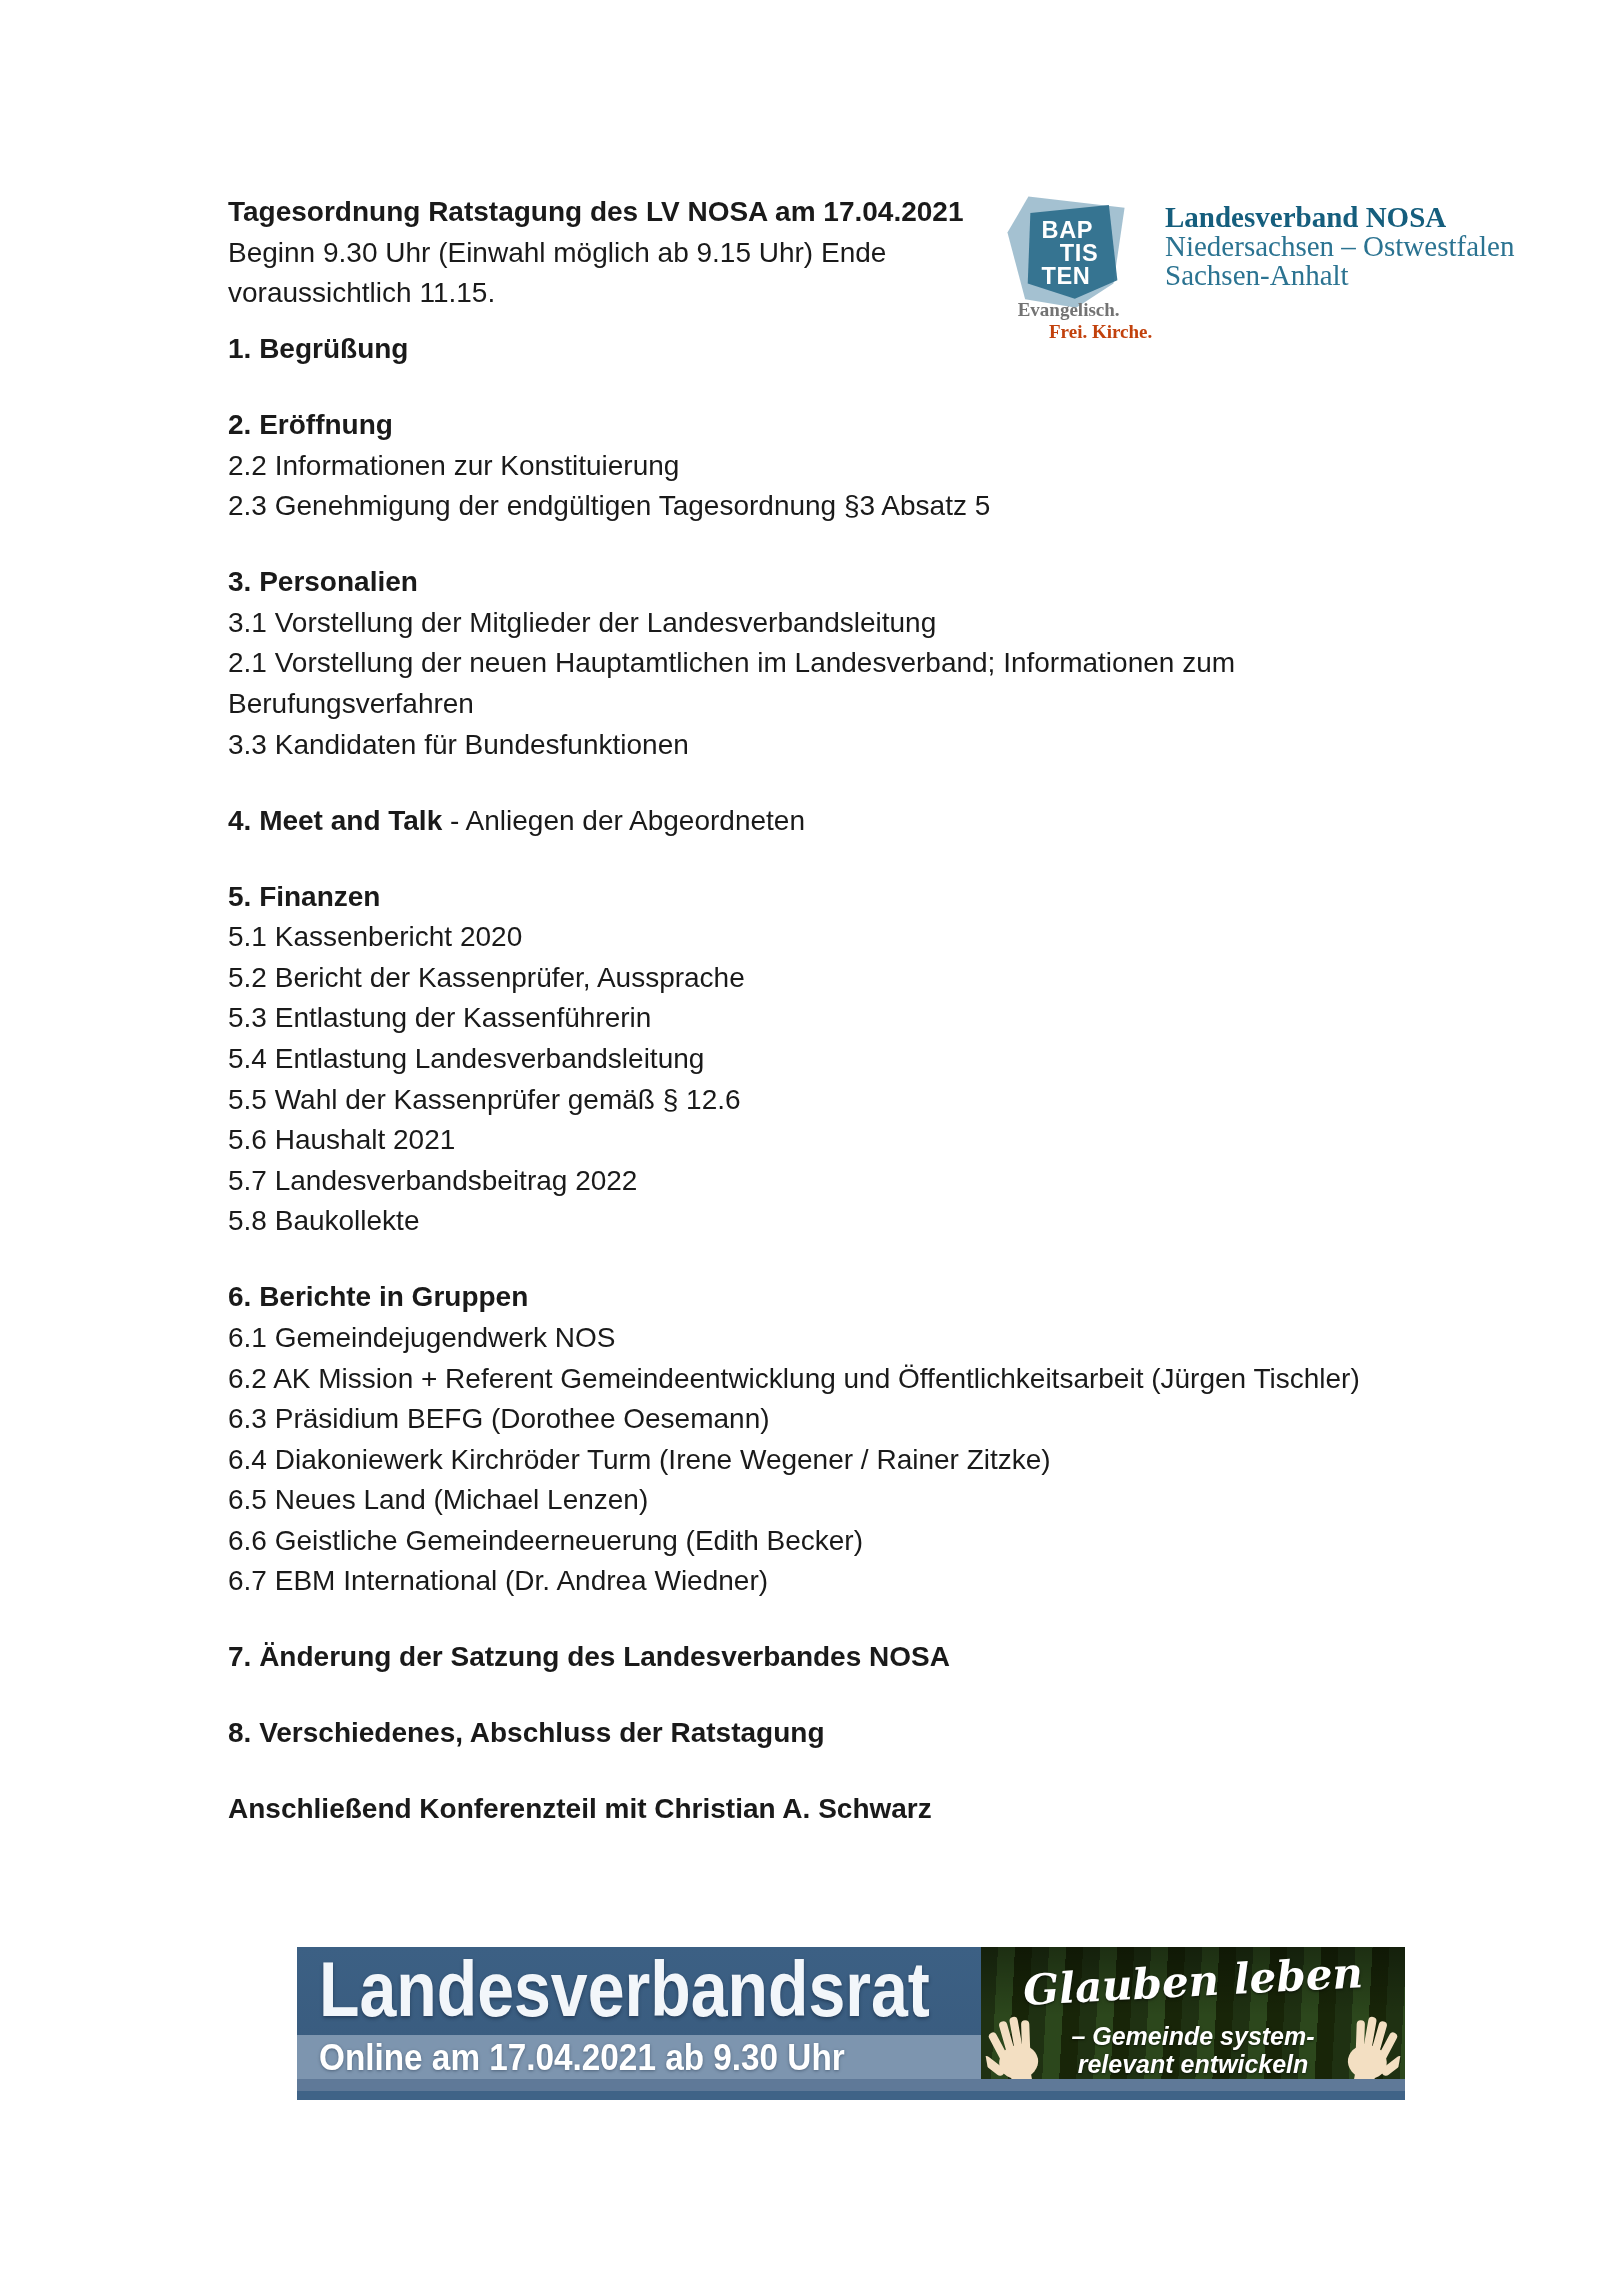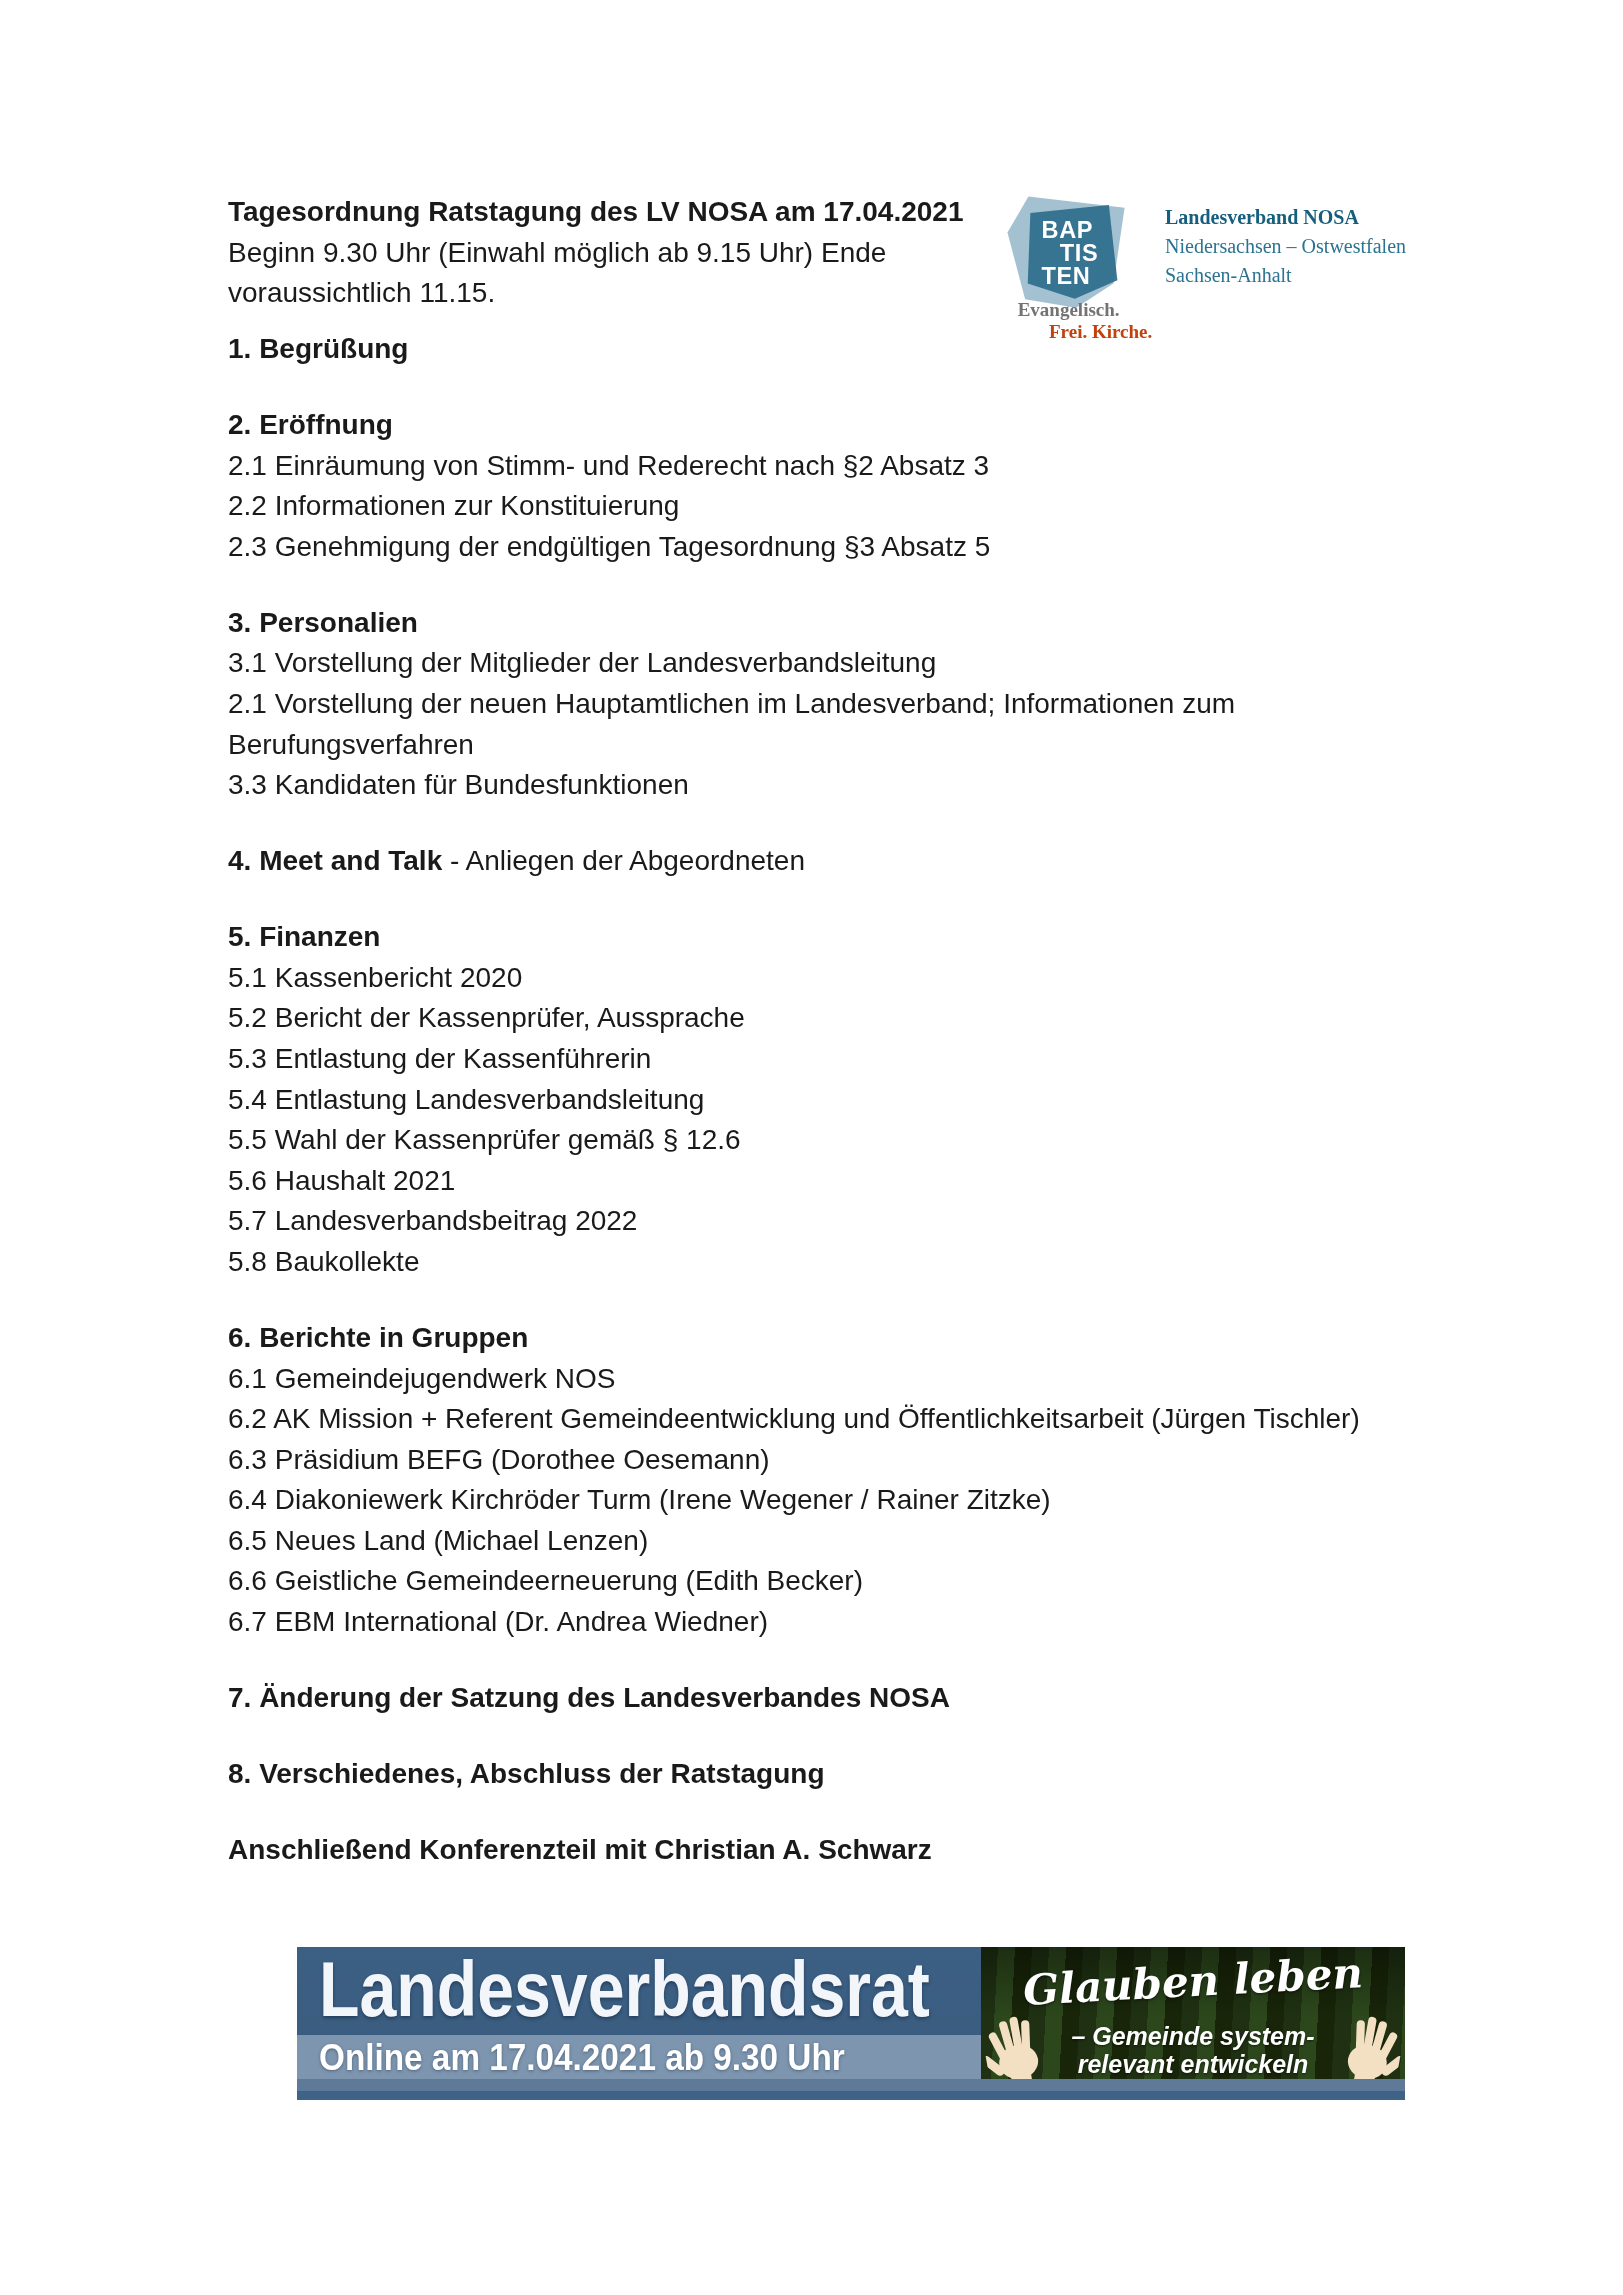--- a/index.html
+++ b/index.html
@@ -22,21 +22,21 @@
   
   #logo{position:absolute;left:970px;top:190px;width:523px;height:164px;}
   #logo-mark{position:absolute;left:0;top:2px;width:126px;height:123px;}
   #logo-tagline1{position:absolute;left:13.7px;top:109px;
     font-family:"Liberation Serif", serif;font-weight:bold;
     font-size:19px;line-height:22px;color:#737373;white-space:nowrap;}
   #logo-tagline2{position:absolute;left:45px;top:131px;
     font-family:"Liberation Serif", serif;font-weight:bold;
     font-size:19px;line-height:22px;color:#c2410c;white-space:nowrap;}
   #logo-text{position:absolute;left:161px;top:13px;
-    font-family:"Liberation Serif", serif;font-size:20px;line-height:29px;
+    font-family:"Liberation Serif", serif;font-size:29px;line-height:29px;
     color:#2b7391;white-space:nowrap;}
   #logo-org{font-weight:bold;color:#155e7d;}
   
   #banner{position:absolute;left:263px;top:1947px;width:1108px;height:153px;display:flex;}
   #banner::after{content:"";position:absolute;left:0;bottom:0;width:100%;height:21px;
     background:linear-gradient(180deg,#5f7998 0 55%,#3f6387 55% 100%);}
   #banner-left{position:relative;width:684px;height:100%;
     background:linear-gradient(180deg,#3c6084 0,#385a7d 100%);overflow:hidden;}
   #banner-title{position:absolute;left:22px;top:-3.9px;
     font-weight:bold;font-size:77px;line-height:92px;color:#f2f6fa;
@@ -73,21 +73,20 @@
       <p class="line"><span>Beginn 9.30 Uhr (Einwahl möglich ab 9.15 Uhr) Ende</span></p>
       <p class="line"><span>voraussichtlich 11.15.</span></p>
     </div>
 
   <div id="agenda">
       <div class="section">
         <p class="line"><span class="b">1. Begrüßung</span></p>
       </div>
       <div class="section">
         <p class="line"><span class="b">2. Eröffnung</span></p>
-        <p class="line"><span>2.1 Einräumung von Stimm- und Rederecht nach §2 Absatz 3</span></p>
         <p class="line"><span>2.2 Informationen zur Konstituierung</span></p>
         <p class="line"><span>2.3 Genehmigung der endgültigen Tagesordnung §3 Absatz 5</span></p>
       </div>
       <div class="section">
         <p class="line"><span class="b">3. Personalien</span></p>
         <p class="line"><span>3.1 Vorstellung der Mitglieder der Landesverbandsleitung</span></p>
         <p class="line"><span>2.1 Vorstellung der neuen Hauptamtlichen im Landesverband; Informationen zum</span></p>
         <p class="line"><span>Berufungsverfahren</span></p>
         <p class="line"><span>3.3 Kandidaten für Bundesfunktionen</span></p>
       </div>

